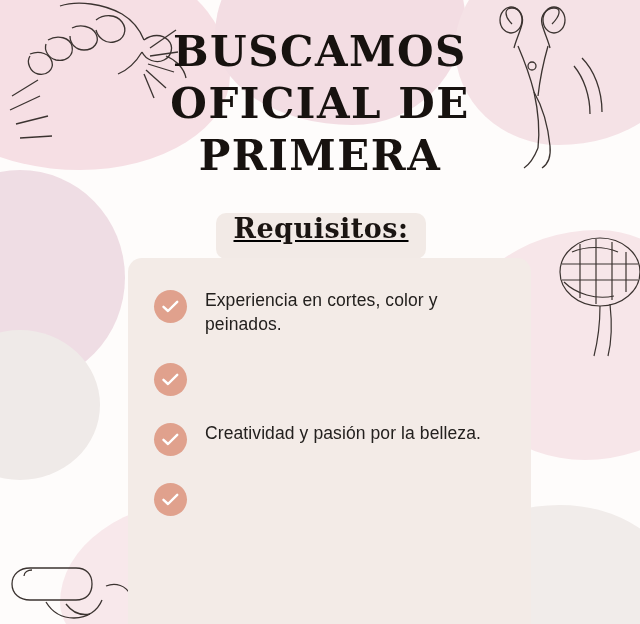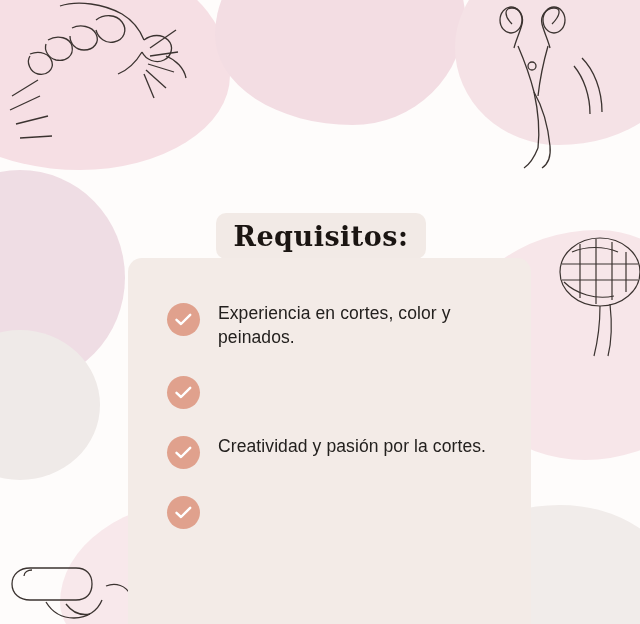--- a/index.html
+++ b/index.html
@@ -103,22 +103,23 @@
   
   .requisitos-pill {
     position: absolute;
     left: 216px;
     top: 213px;
     width: 210px;
     height: 46px;
     background: #f2eae6;
     border-radius: 10px;
     display: flex;
-    align-items: center;
+    align-items: flex-start;
     justify-content: center;
+    text-decoration: underline;
   }
   .requisitos-pill span {
     font-family: "DejaVu Serif", "Liberation Serif", serif;
     font-weight: 700;
     font-size: 27px;
     letter-spacing: 0.5px;
     color: #1b1512;
   }
 
   
@@ -127,21 +128,21 @@
     left: 128px;
     top: 258px;
     width: 403px;
     height: 366px;
     background: #f3ebe7;
     border-radius: 14px 14px 0 0;
     box-sizing: border-box;
     padding: 26px 26px 10px 22px;
   }
   .req-list {
-    margin: 17px;
+    margin: 4px;
     padding: 0;
     list-style: none;
   }
   .req-item {
     display: flex;
     align-items: flex-start;
     margin-bottom: 25px;
   }
   .req-item:last-child { margin-bottom: 0; }
 
@@ -239,20 +240,25 @@
   <div class="line-art" style="left:6px; top:556px;">
     <svg width="130" height="68" viewBox="0 0 130 68" fill="none" stroke="#3b3330" stroke-width="1.3">
       <path d="M6 28 C6 18 14 12 24 12 L70 12 C80 12 86 18 86 28 C86 38 80 44 70 44 L24 44 C14 44 6 38 6 28 Z"></path>
       <path d="M18 20 C18 16 22 14 26 14"></path>
       <path d="M40 46 C46 56 56 62 68 62 C82 62 92 54 96 44"></path>
       <path d="M60 48 C66 56 74 60 84 58"></path>
       <path d="M100 30 C110 26 120 30 124 38"></path>
     </svg>
   </div>
 
+  <div class="headline">
+    <span class="hl-line">BUSCAMOS</span>
+    <span class="hl-line">OFICIAL DE</span>
+    <span class="hl-line">PRIMERA</span>
+  </div>
 
   <div class="requisitos-pill">
     <span>Requisitos:</span>
   </div>
 
   <div class="card">
     <ul class="req-list">
 
       <li class="req-item">
         <span class="check-badge">
@@ -270,21 +276,21 @@
           </svg>
         </span>
       </li>
 
       <li class="req-item">
         <span class="check-badge">
           <svg width="17" height="13" viewBox="0 0 17 13" fill="none" stroke="#ffffff" stroke-width="2.4" stroke-linecap="round" stroke-linejoin="round">
             <path d="M1.5 6.8 L6 11 L15.2 1.8"></path>
           </svg>
         </span>
-        <span class="req-text">Creatividad y pasión por la cortes.</span>
+        <span class="req-text">Creatividad y pasión por la belleza.</span>
       </li>
 
       <li class="req-item">
         <span class="check-badge">
           <svg width="17" height="13" viewBox="0 0 17 13" fill="none" stroke="#ffffff" stroke-width="2.4" stroke-linecap="round" stroke-linejoin="round">
             <path d="M1.5 6.8 L6 11 L15.2 1.8"></path>
           </svg>
         </span>
       </li>
 

